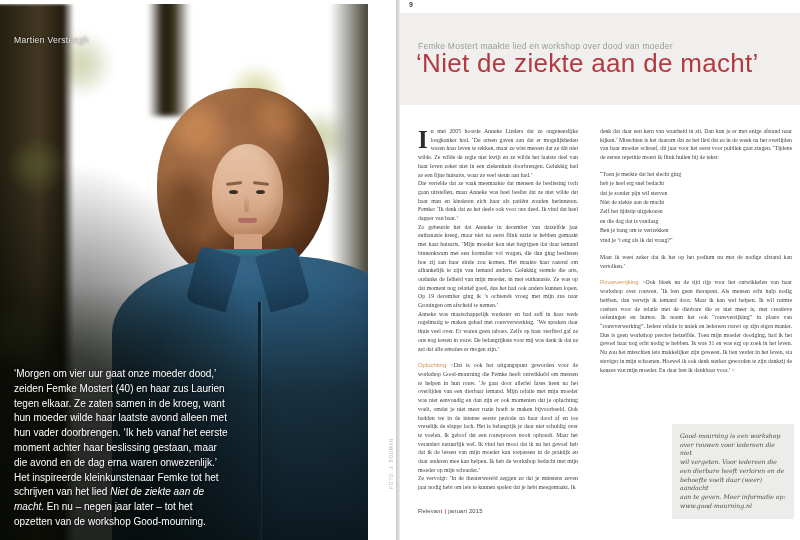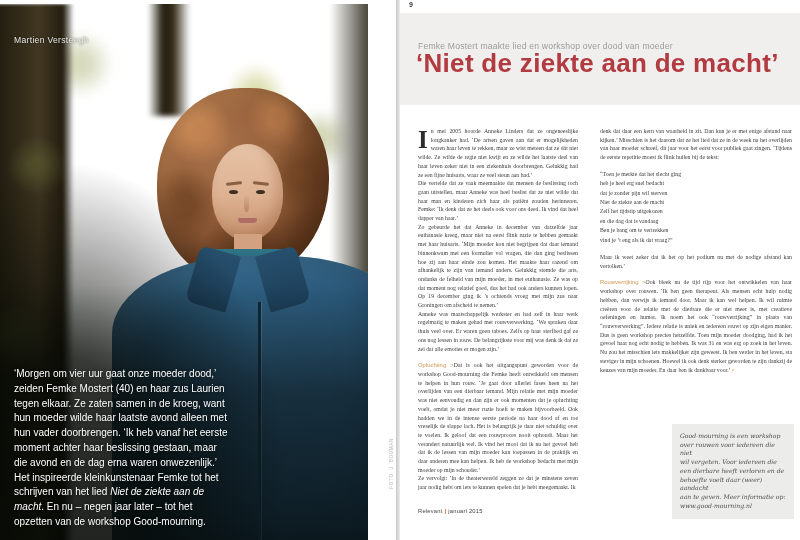--- a/index.html
+++ b/index.html
@@ -78,21 +78,21 @@
   .gutter { position:absolute; left:396px; top:0; width:10px; height:540px;
     background:linear-gradient(90deg, rgba(0,0,0,.22), rgba(0,0,0,.05) 45%, rgba(0,0,0,0) 100%); }
   .credit { position:absolute; left:389px; top:438px; writing-mode:vertical-rl; transform:rotate(180deg);
     font-size:4.6px; letter-spacing:.7px; color:#b7b7b7; }
 
   
   .right-page { position:absolute; left:400px; top:0; width:400px; height:540px; background:#ffffff; }
   .gray-band { position:absolute; left:0; top:13px; width:400px; height:92px; background:#f0efed; }
   .page-num { position:absolute; left:9px; top:1px; font-size:7px; color:#3c3c3c; font-weight:bold; }
   .kicker { position:absolute; left:18px; top:30px; font-size:8.6px; color:#9b9b97; letter-spacing:.2px;margin-top:11px; }
-  .headline { position:absolute; left:16px; top:48px; width:378px; font-size:26px; font-weight:700;
+  .headline { position:absolute; left:16px; top:48px; width:378px; font-size:26px; font-weight:400;
     color:#b23a41; letter-spacing:.3px; white-space:nowrap; }
 
   .col { position:absolute; top:127px; font-family:"Liberation Serif",serif; color:#3c3c3c; }
   .col1 { left:18px; width:160px; }
   .col2 { left:200px; width:192px; }
   .col p { margin:0; font-size:5.8px; line-height:8.7px; text-align:justify; }
   .col p.gap { margin-top:8px; }
   .subhead { color:#cf9551; font-family:"Liberation Sans",sans-serif; font-size:5.9px; }
   .dropcap { float:left; font-size:25px; line-height:23px; font-family:"Liberation Serif",serif;
     color:#2d2d2d; margin:1px 3px 0 0; font-weight:bold; }

